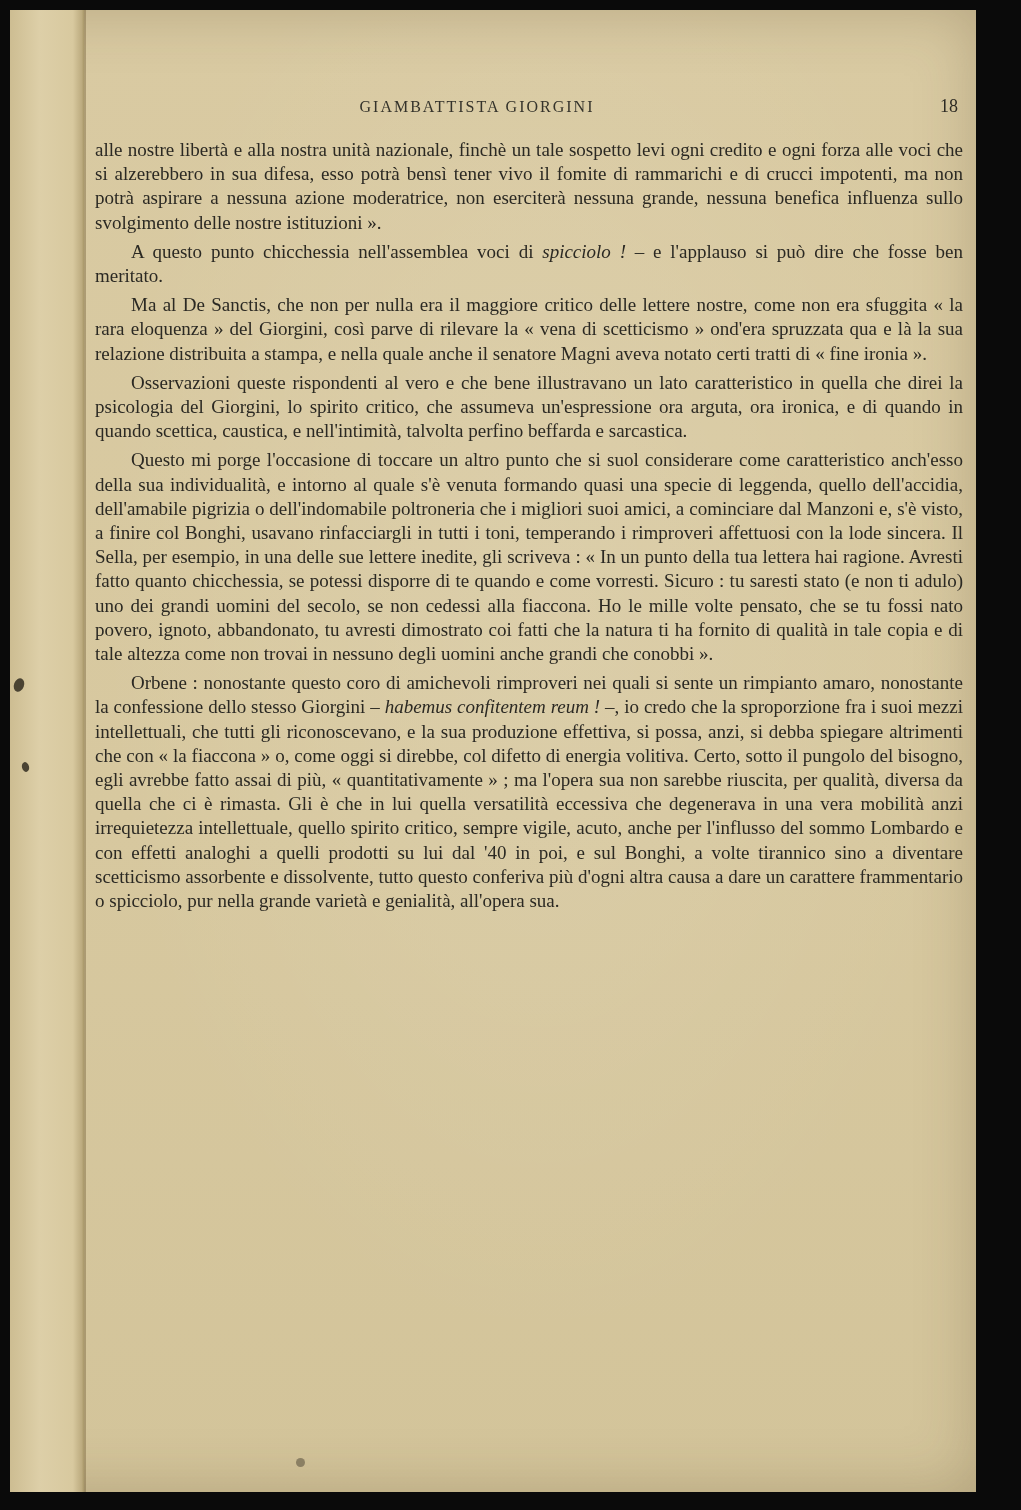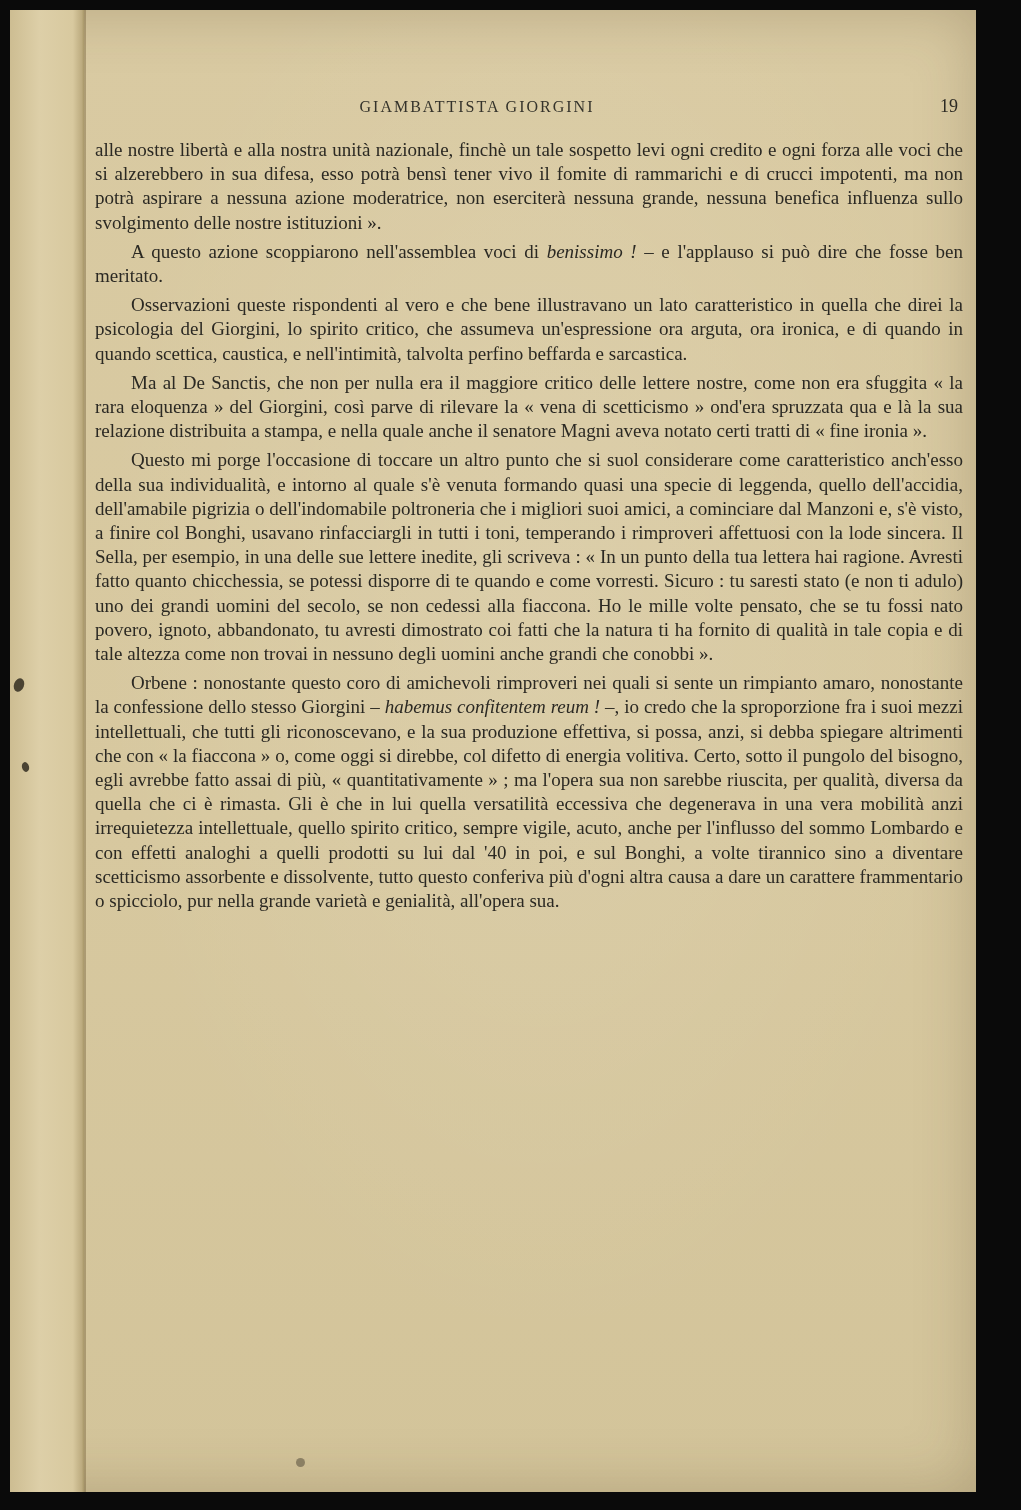--- a/index.html
+++ b/index.html
@@ -106,25 +106,25 @@
   <div class="paper">
     <div class="binding-strip"></div>
     <div class="binding-crease"></div>
     <span class="speck speck-1"></span>
     <span class="speck speck-2"></span>
     <span class="speck speck-3"></span>
 
     <div class="content">
       <div class="header-row">
         <span class="running-title">GIAMBATTISTA GIORGINI</span>
-        <span class="page-number">19</span>
+        <span class="page-number">18</span>
       </div>
       <div class="body-text" id="body-text">
           <p class=""><span>alle nostre libertà e alla nostra unità nazionale, finchè un tale sospetto levi ogni credito e ogni forza alle voci che si alzerebbero in sua difesa, esso potrà bensì tener vivo il fomite di rammarichi e di crucci impotenti, ma non potrà aspirare a nessuna azione moderatrice, non eserciterà nessuna grande, nessuna benefica influenza sullo svolgimento delle nostre istituzioni ».</span></p>
-          <p class="indent"><span>A questo azione scoppiarono nell'assemblea voci di </span><span class="italic">benissimo !</span><span> – e l'applauso si può dire che fosse ben meritato.</span></p>
+          <p class="indent"><span>A questo punto chicchessia nell'assemblea voci di </span><span class="italic">spicciolo !</span><span> – e l'applauso si può dire che fosse ben meritato.</span></p>
+          <p class="indent"><span>Ma al De Sanctis, che non per nulla era il maggiore critico delle lettere nostre, come non era sfuggita « la rara eloquenza » del Giorgini, così parve di rilevare la « vena di scetticismo » ond'era spruzzata qua e là la sua relazione distribuita a stampa, e nella quale anche il senatore Magni aveva notato certi tratti di « fine ironia ».</span></p>
           <p class="indent"><span>Osservazioni queste rispondenti al vero e che bene illustravano un lato caratteristico in quella che direi la psicologia del Giorgini, lo spirito critico, che assumeva un'espressione ora arguta, ora ironica, e di quando in quando scettica, caustica, e nell'intimità, talvolta perfino beffarda e sarcastica.</span></p>
-          <p class="indent"><span>Ma al De Sanctis, che non per nulla era il maggiore critico delle lettere nostre, come non era sfuggita « la rara eloquenza » del Giorgini, così parve di rilevare la « vena di scetticismo » ond'era spruzzata qua e là la sua relazione distribuita a stampa, e nella quale anche il senatore Magni aveva notato certi tratti di « fine ironia ».</span></p>
           <p class="indent"><span>Questo mi porge l'occasione di toccare un altro punto che si suol considerare come caratteristico anch'esso della sua individualità, e intorno al quale s'è venuta formando quasi una specie di leggenda, quello dell'accidia, dell'amabile pigrizia o dell'indomabile poltroneria che i migliori suoi amici, a cominciare dal Manzoni e, s'è visto, a finire col Bonghi, usavano rinfacciargli in tutti i toni, temperando i rimproveri affettuosi con la lode sincera. Il Sella, per esempio, in una delle sue lettere inedite, gli scriveva : « In un punto della tua lettera hai ragione. Avresti fatto quanto chicchessia, se potessi disporre di te quando e come vorresti. Sicuro : tu saresti stato (e non ti adulo) uno dei grandi uomini del secolo, se non cedessi alla fiaccona. Ho le mille volte pensato, che se tu fossi nato povero, ignoto, abbandonato, tu avresti dimostrato coi fatti che la natura ti ha fornito di qualità in tale copia e di tale altezza come non trovai in nessuno degli uomini anche grandi che conobbi ».</span></p>
           <p class="indent"><span>Orbene : nonostante questo coro di amichevoli rimproveri nei quali si sente un rimpianto amaro, nonostante la confessione dello stesso Giorgini – </span><span class="italic">habemus confitentem reum !</span><span> –, io credo che la sproporzione fra i suoi mezzi intellettuali, che tutti gli riconoscevano, e la sua produzione effettiva, si possa, anzi, si debba spiegare altrimenti che con « la fiaccona » o, come oggi si direbbe, col difetto di energia volitiva. Certo, sotto il pungolo del bisogno, egli avrebbe fatto assai di più, « quantitativamente » ; ma l'opera sua non sarebbe riuscita, per qualità, diversa da quella che ci è rimasta. Gli è che in lui quella versatilità eccessiva che degenerava in una vera mobilità anzi irrequietezza intellettuale, quello spirito critico, sempre vigile, acuto, anche per l'influsso del sommo Lombardo e con effetti analoghi a quelli prodotti su lui dal '40 in poi, e sul Bonghi, a volte tirannico sino a diventare scetticismo assorbente e dissolvente, tutto questo conferiva più d'ogni altra causa a dare un carattere frammentario o spicciolo, pur nella grande varietà e genialità, all'opera sua.</span></p>
         </div>
     </div>
   </div>
 </div>
 
 </body></html>

